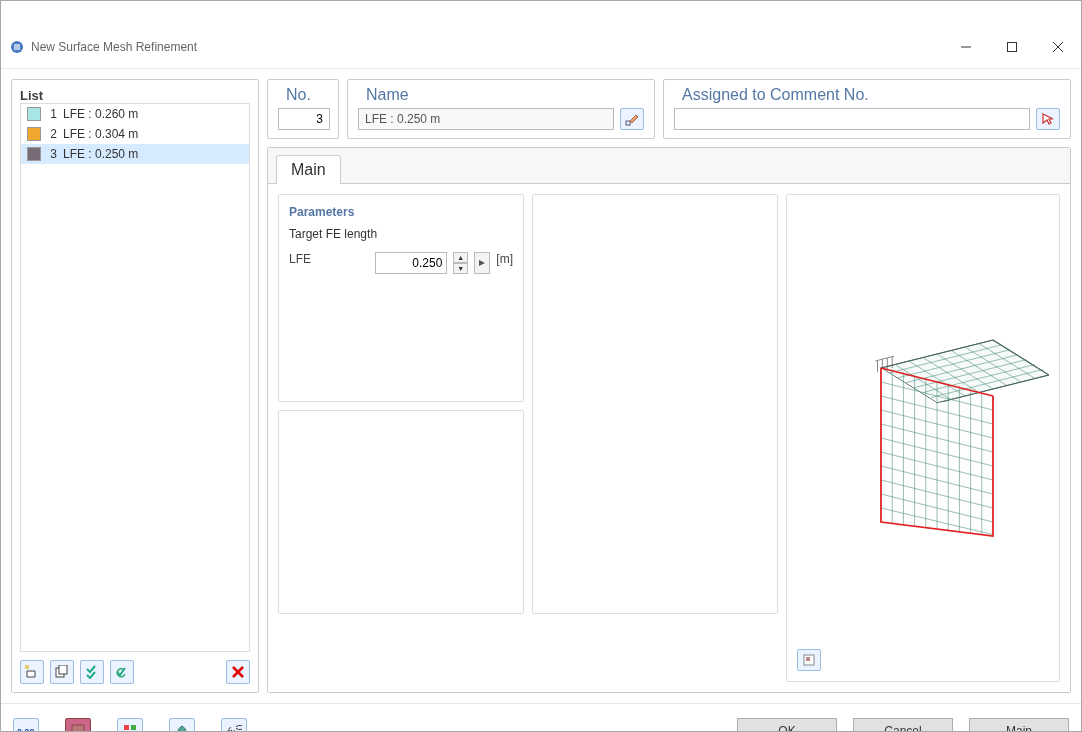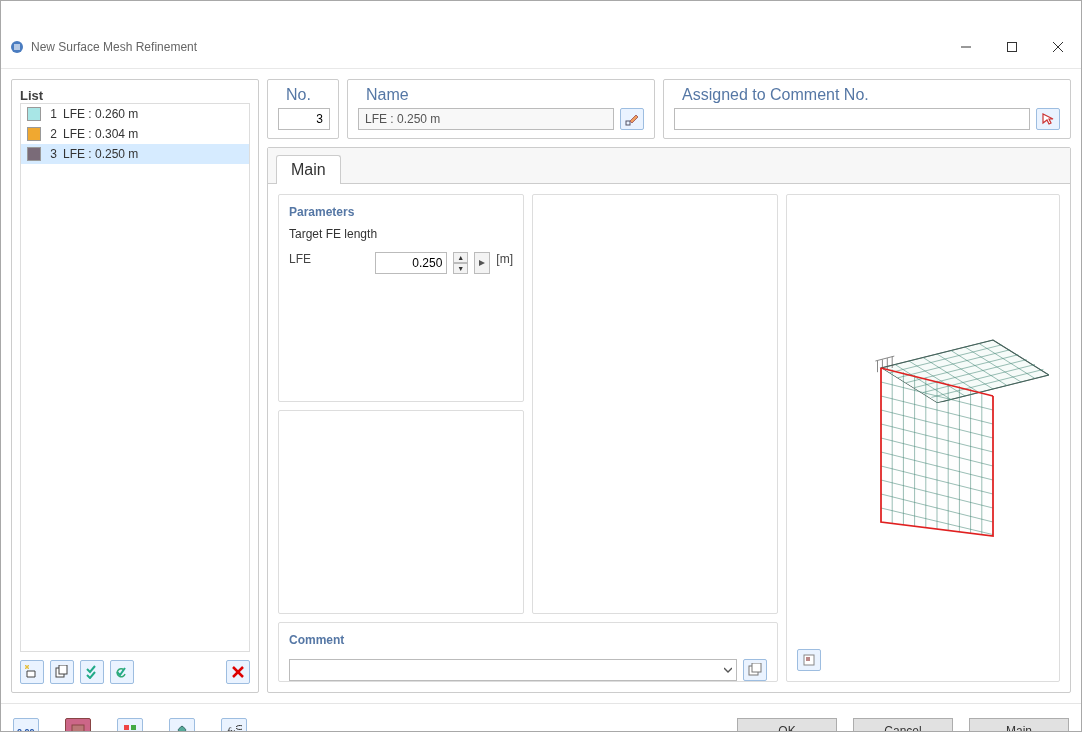--- a/index.html
+++ b/index.html
@@ -271,36 +271,20 @@
               <line x1="80" y1="60" x2="240" y2="100" stroke="#e02020" stroke-width="2.5"></line>
             </g>
           </svg>
           <div class="icon-btn preview-btn">
               <svg width="14" height="14">
                 <rect x="2" y="2" width="10" height="10" fill="#fff" stroke="#888"></rect>
                 <rect x="4" y="4" width="4" height="4" fill="#b88"></rect>
               </svg>
             </div>
         </div>
-        <div class="subpanel comment-panel">
-          <div class="section-title">Comment</div>
-          <div class="comment-row">
-            <div class="combo">
-                <svg width="8" height="8">
-                  <path d="M0 2 L4 6 L8 2" fill="none" stroke="#555" stroke-width="1.4"></path>
-                </svg>
-              </div>
-            <div class="icon-btn">
-                <svg width="14" height="14">
-                  <rect x="1" y="3" width="9" height="9" fill="#fff" stroke="#777"></rect>
-                  <rect x="4" y="0" width="9" height="9" fill="#fff" stroke="#777"></rect>
-                </svg>
-              </div>
-          </div>
-        </div>
       </div>
     </div>
   </div>
 </div>
 
 <div class="footer">
   <div class="footer-icon">
       <svg width="18" height="14">
         <text x="0" y="11" font-size="9" fill="#2255aa" font-weight="bold">0,00</text>
         <line x1="0" y1="13" x2="18" y2="13" stroke="#2255aa"></line>

